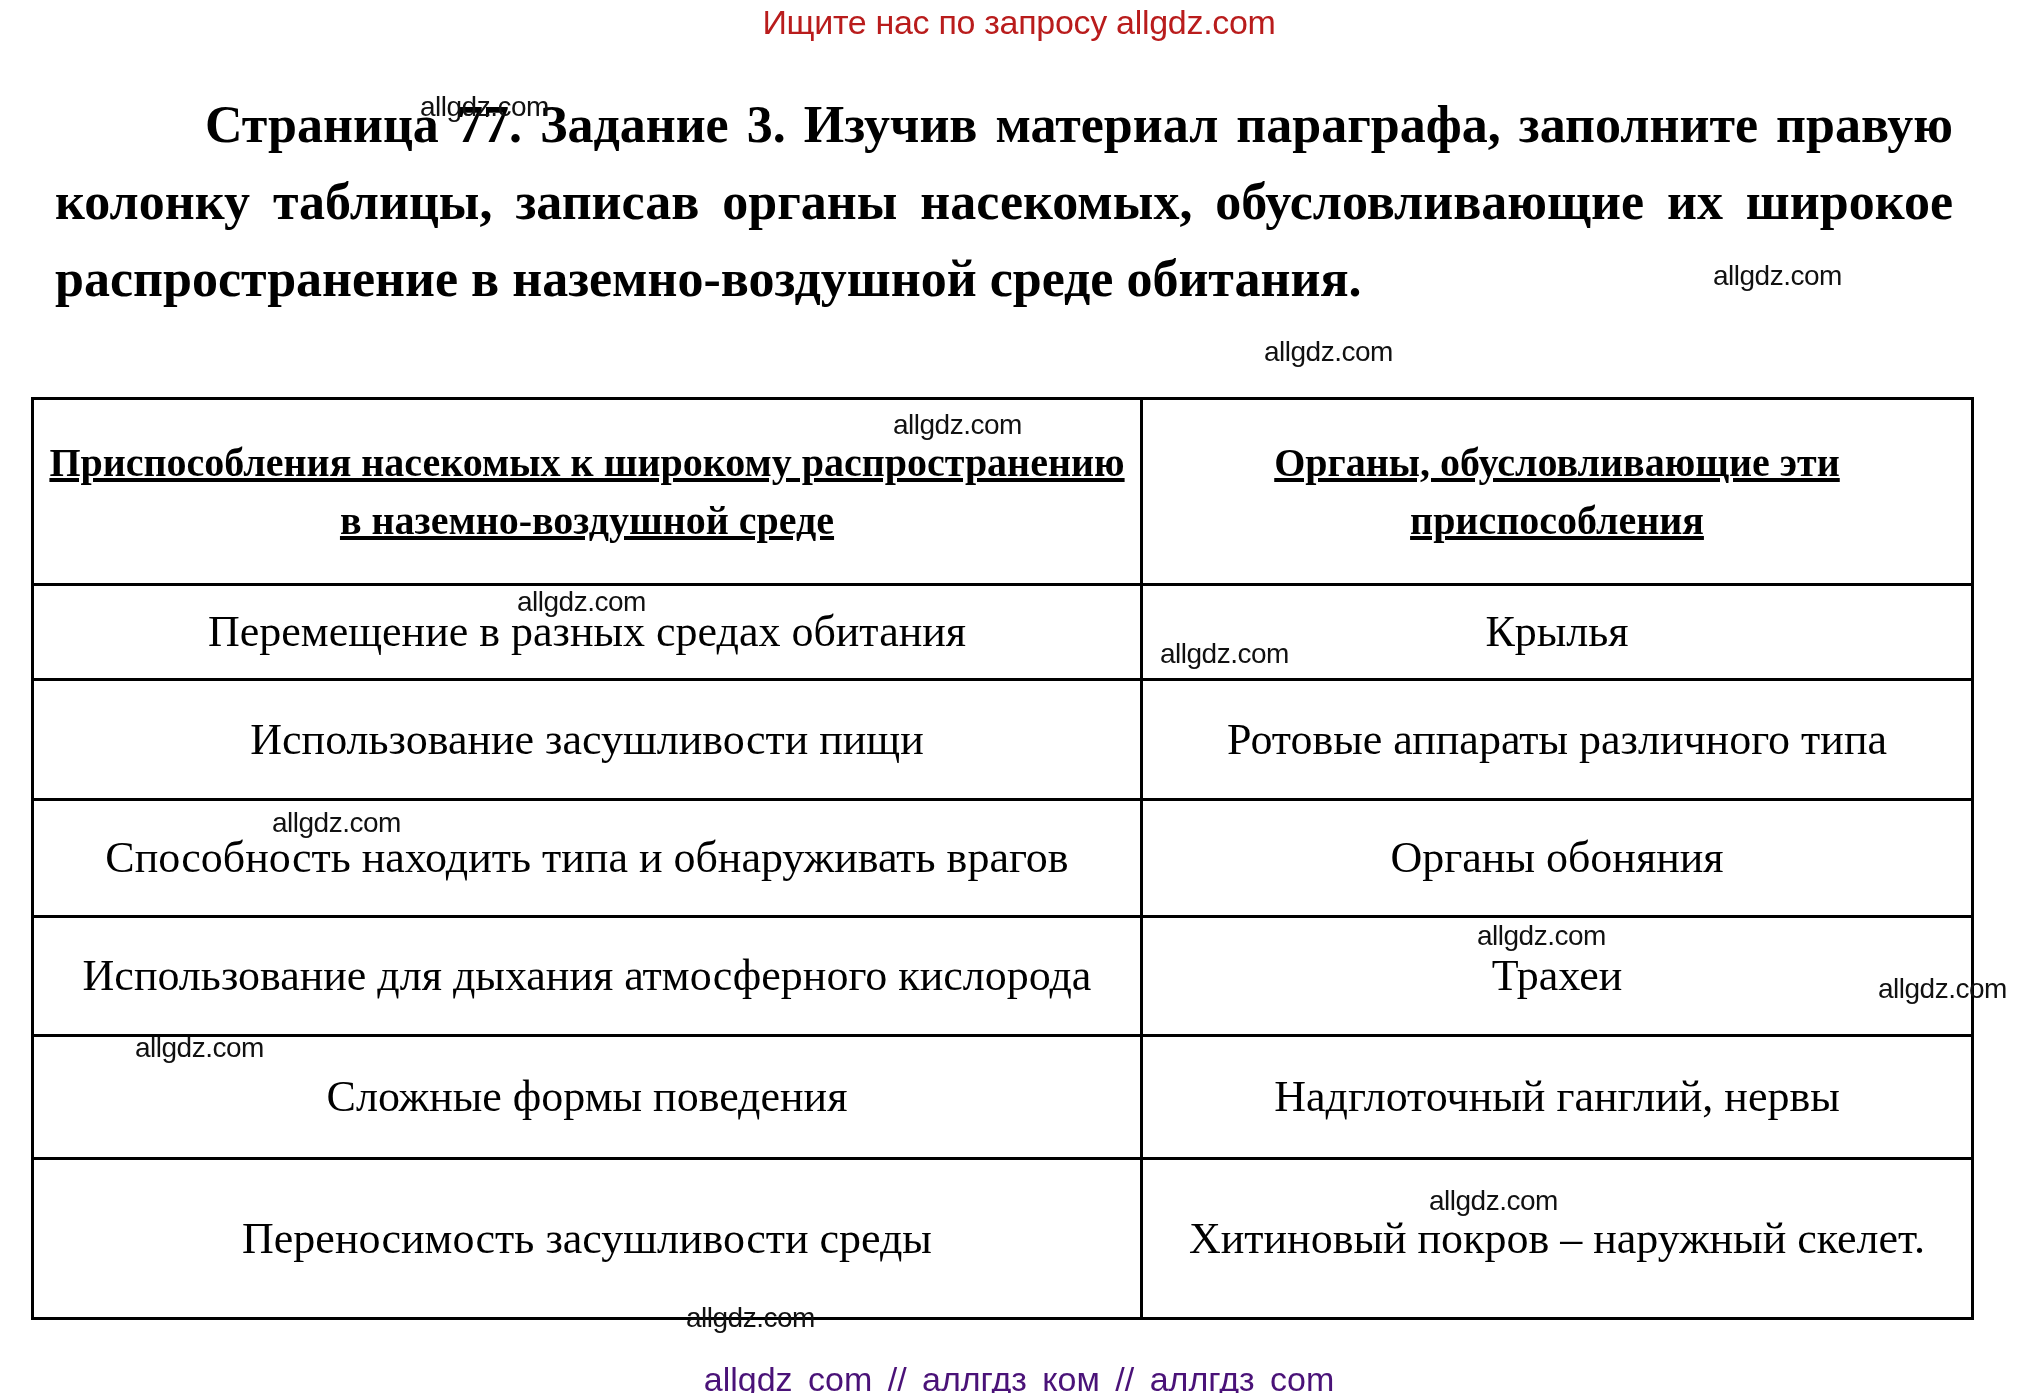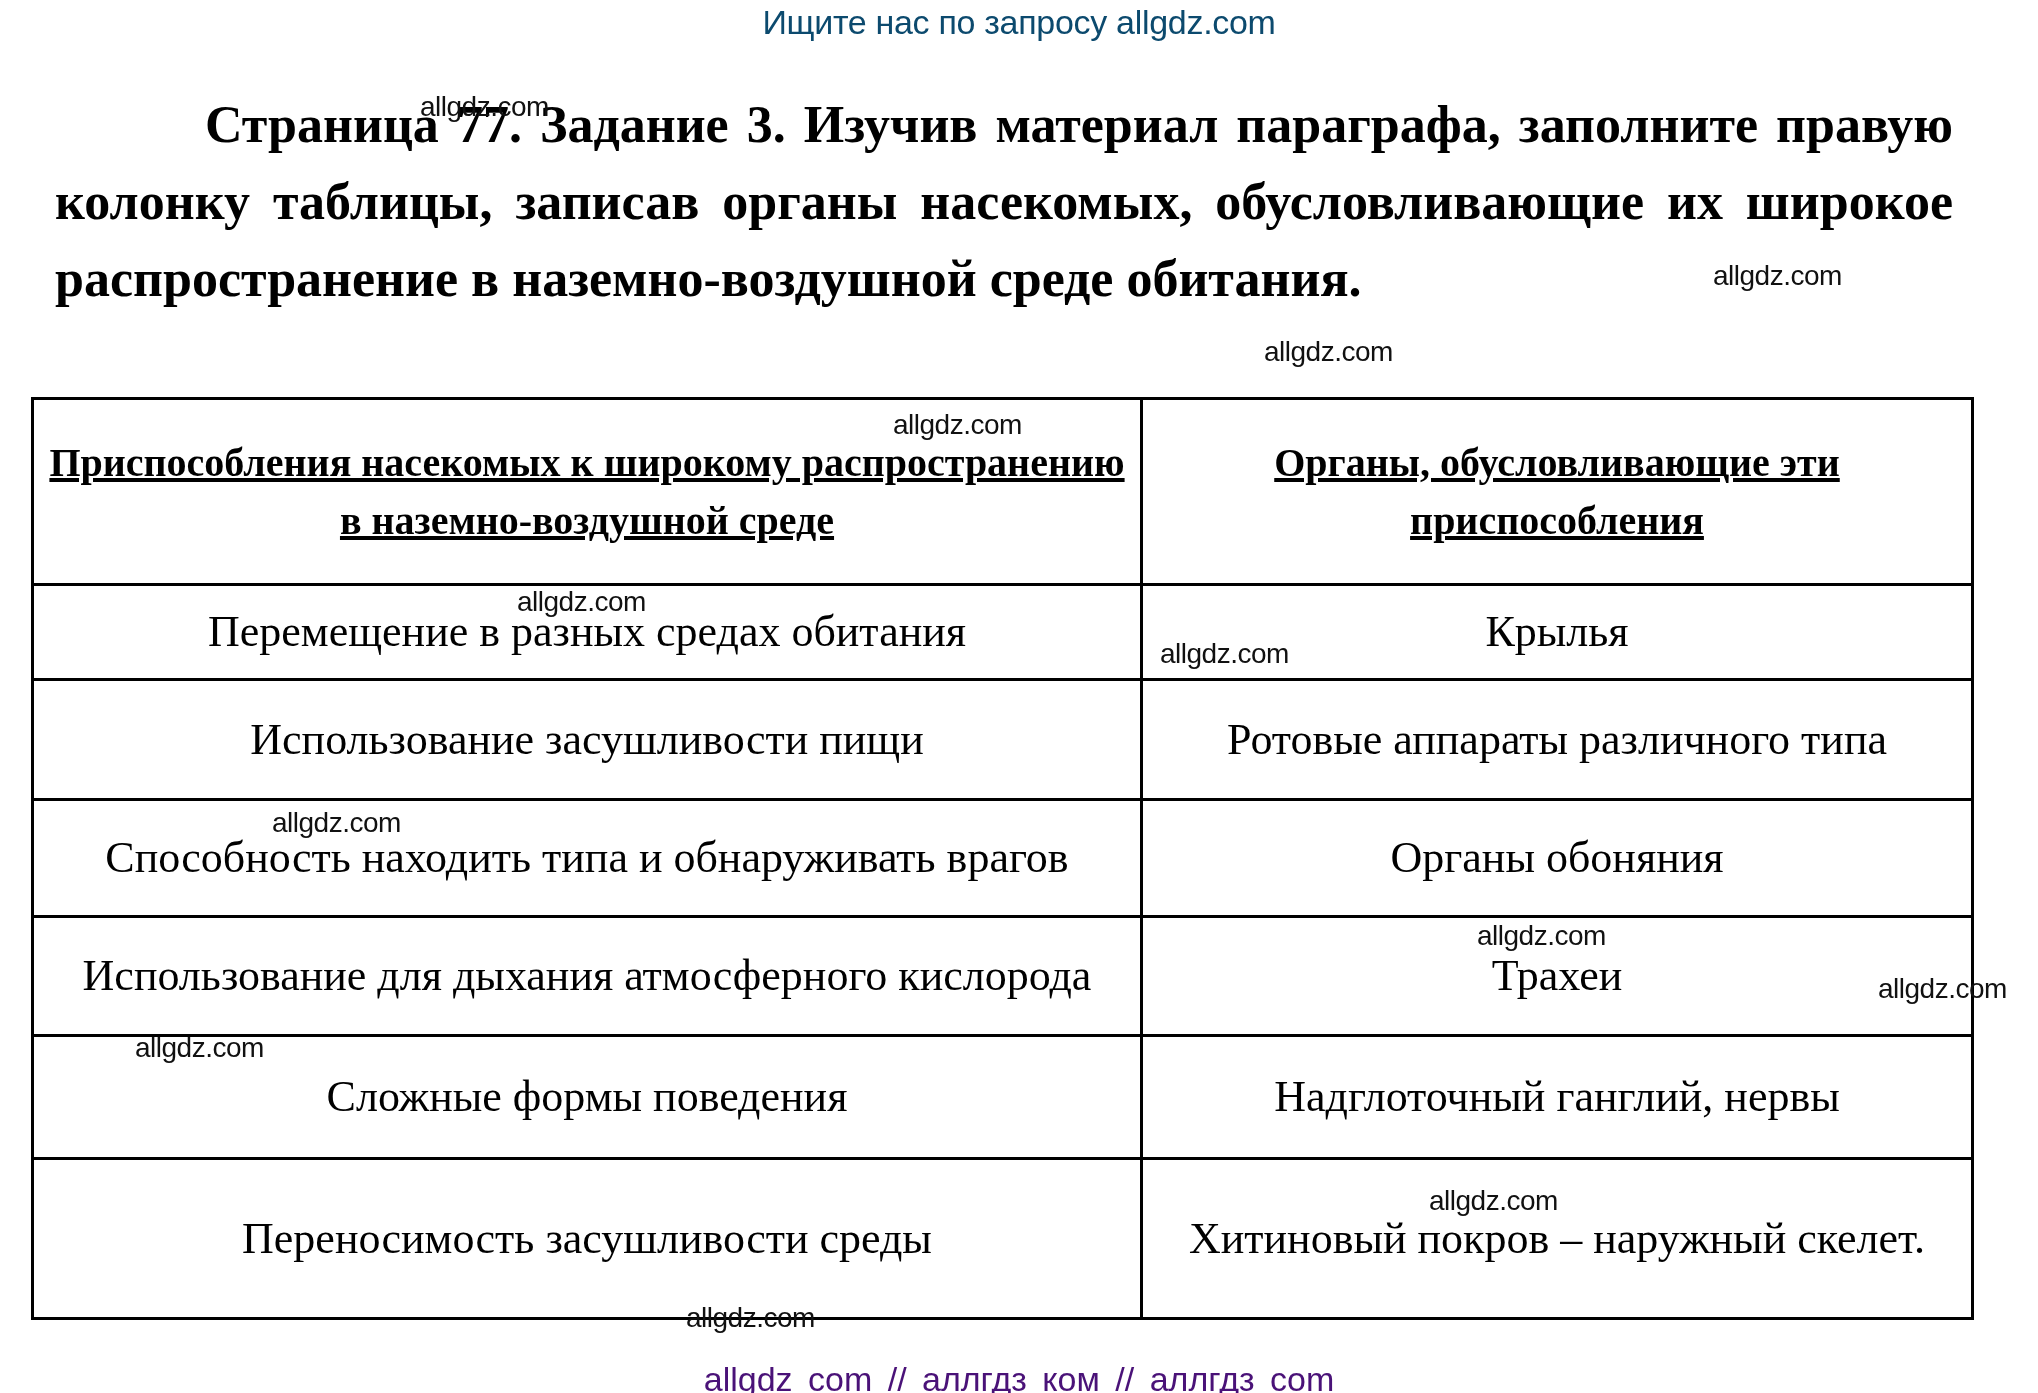--- a/index.html
+++ b/index.html
@@ -1,20 +1,20 @@
 <!DOCTYPE html>
 <html><head>
 <meta charset="utf-8">
 <style>
   html, body { margin: 0; padding: 0; background: #ffffff; }
   body { width: 2038px; height: 1393px; position: relative; overflow: hidden; }
   .top-ad {
     position: absolute; left: 0; top: 0; width: 2038px; text-align: center;
     font-family: "Liberation Sans", sans-serif; font-size: 34px; line-height: 44px;
-    color: #0c4a6e; letter-spacing: -0.3px;
+    color: #b91c1c; letter-spacing: -0.3px;
   }
   .heading {
     position: absolute; left: 55px; top: 86px; width: 1898px;
     font-family: "Liberation Serif", serif; font-weight: bold;
     font-size: 52px; line-height: 77px; color: #000000;
     text-align: justify; text-align-last: left;
   }
   .heading .indent { display: inline-block; width: 150px; }
   table.task {
     position: absolute; left: 31px; top: 397px;

